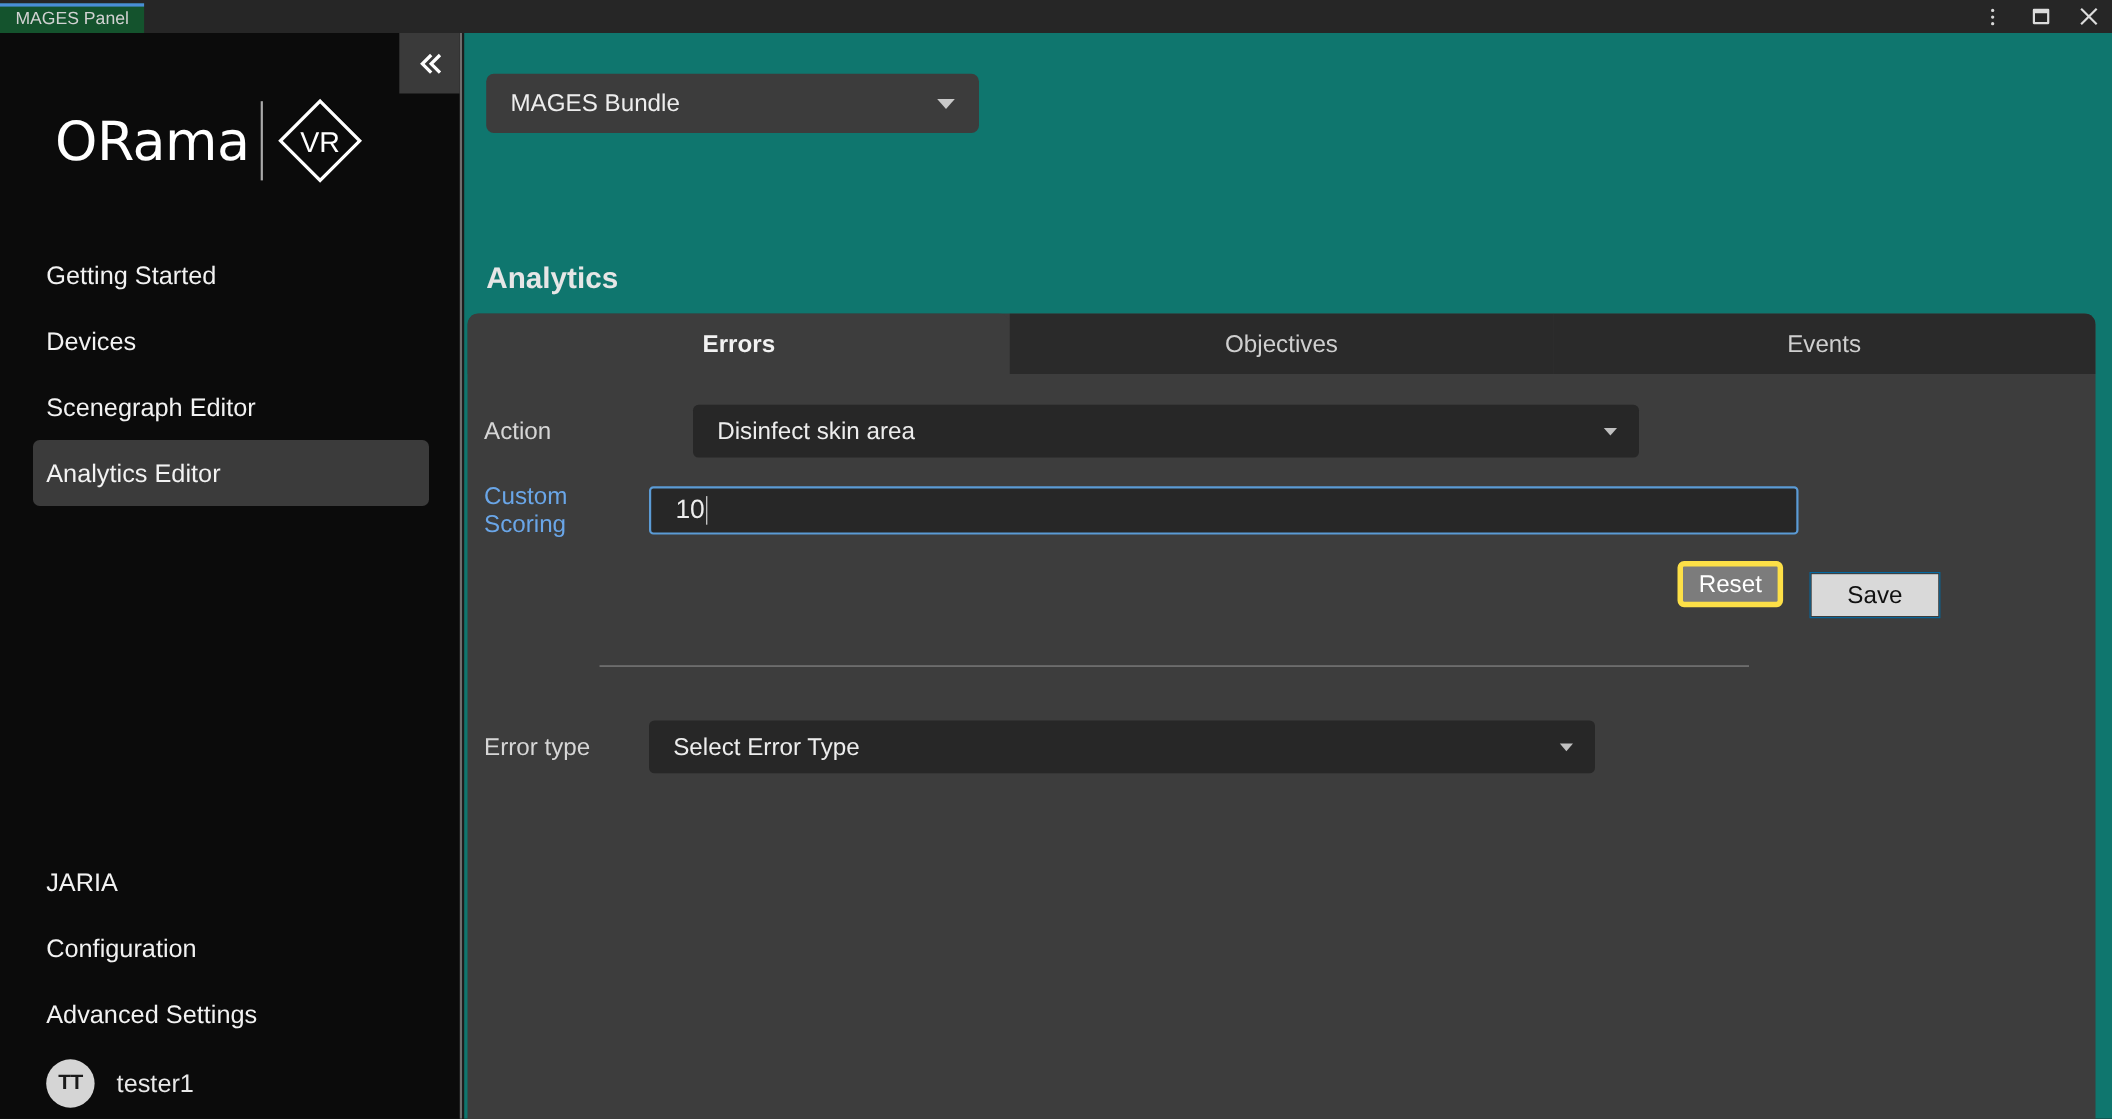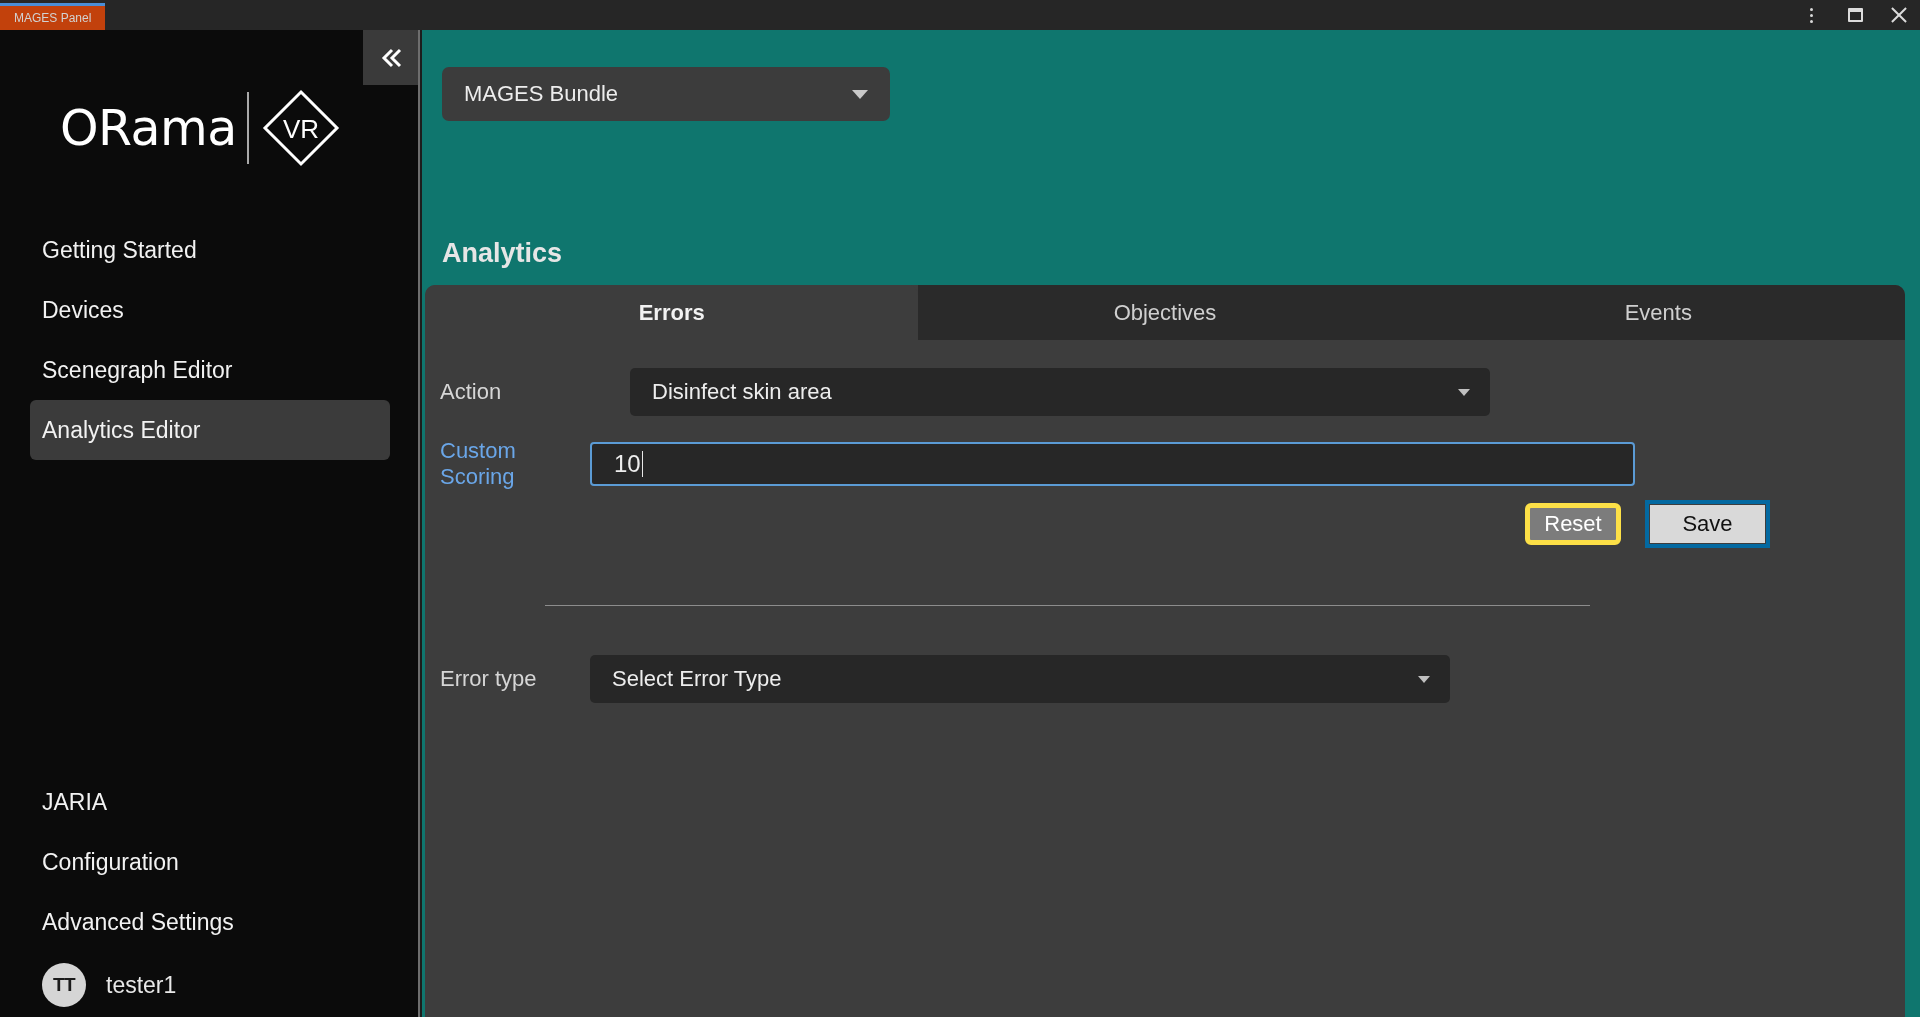--- a/index.html
+++ b/index.html
@@ -19,24 +19,24 @@
     top: 0; left: 0;
     width: 1920px;
     height: 30px;
     background: #262626;
   }
   .tab-chip {
     position: absolute;
     top: 3px; left: 0;
     height: 27px;
     padding: 0 14px 0 14px;
-    background: #c2410c;
+    background: #14532d;
     border-top: 3px solid #4a8ed6;
     color: #d2d2d2;
-    font-size: 12px;
+    font-size: 16px;
     line-height: 24px;
     display: flex;
     align-items: center;
     white-space: nowrap;
   }
   .win-controls {
     position: absolute;
     top: 0; right: 8px;
     height: 30px;
     display: flex;
@@ -94,21 +94,21 @@
     width: 55px; height: 55px;
     background: #3a3a3a;
     display: flex;
     align-items: center;
     justify-content: center;
   }
   .chev { display: block; }
 
   .logo-wrap {
     position: absolute;
-    top: 58px; left: 60px;
+    top: 58px; left: 50px;
     display: flex;
     align-items: center;
     height: 80px;
     justify-content: center;
   }
   .logo-text {
     font-family: "DejaVu Sans", sans-serif;
     font-size: 49px;
     font-weight: 400;
     color: #ffffff;
@@ -301,23 +301,24 @@
     background: #7c7c7c;
     border: 5px solid #fde047;
     border-radius: 6px;
     color: #ffffff;
     font-size: 22px;
     display: flex;
     align-items: center;
     justify-content: center;
   }
   .save-highlight {
-    border: 4px solid #0369a1;
+    border: 1px solid #0369a1;
     padding: 1px;
     display: inline-flex;
+    margin-top: 20px;
   }
   .btn-save {
     width: 115px; height: 38px;
     background: #d9d9d9;
     color: #111111;
     font-size: 22px;
     display: flex;
     align-items: center;
     justify-content: center;
   }

